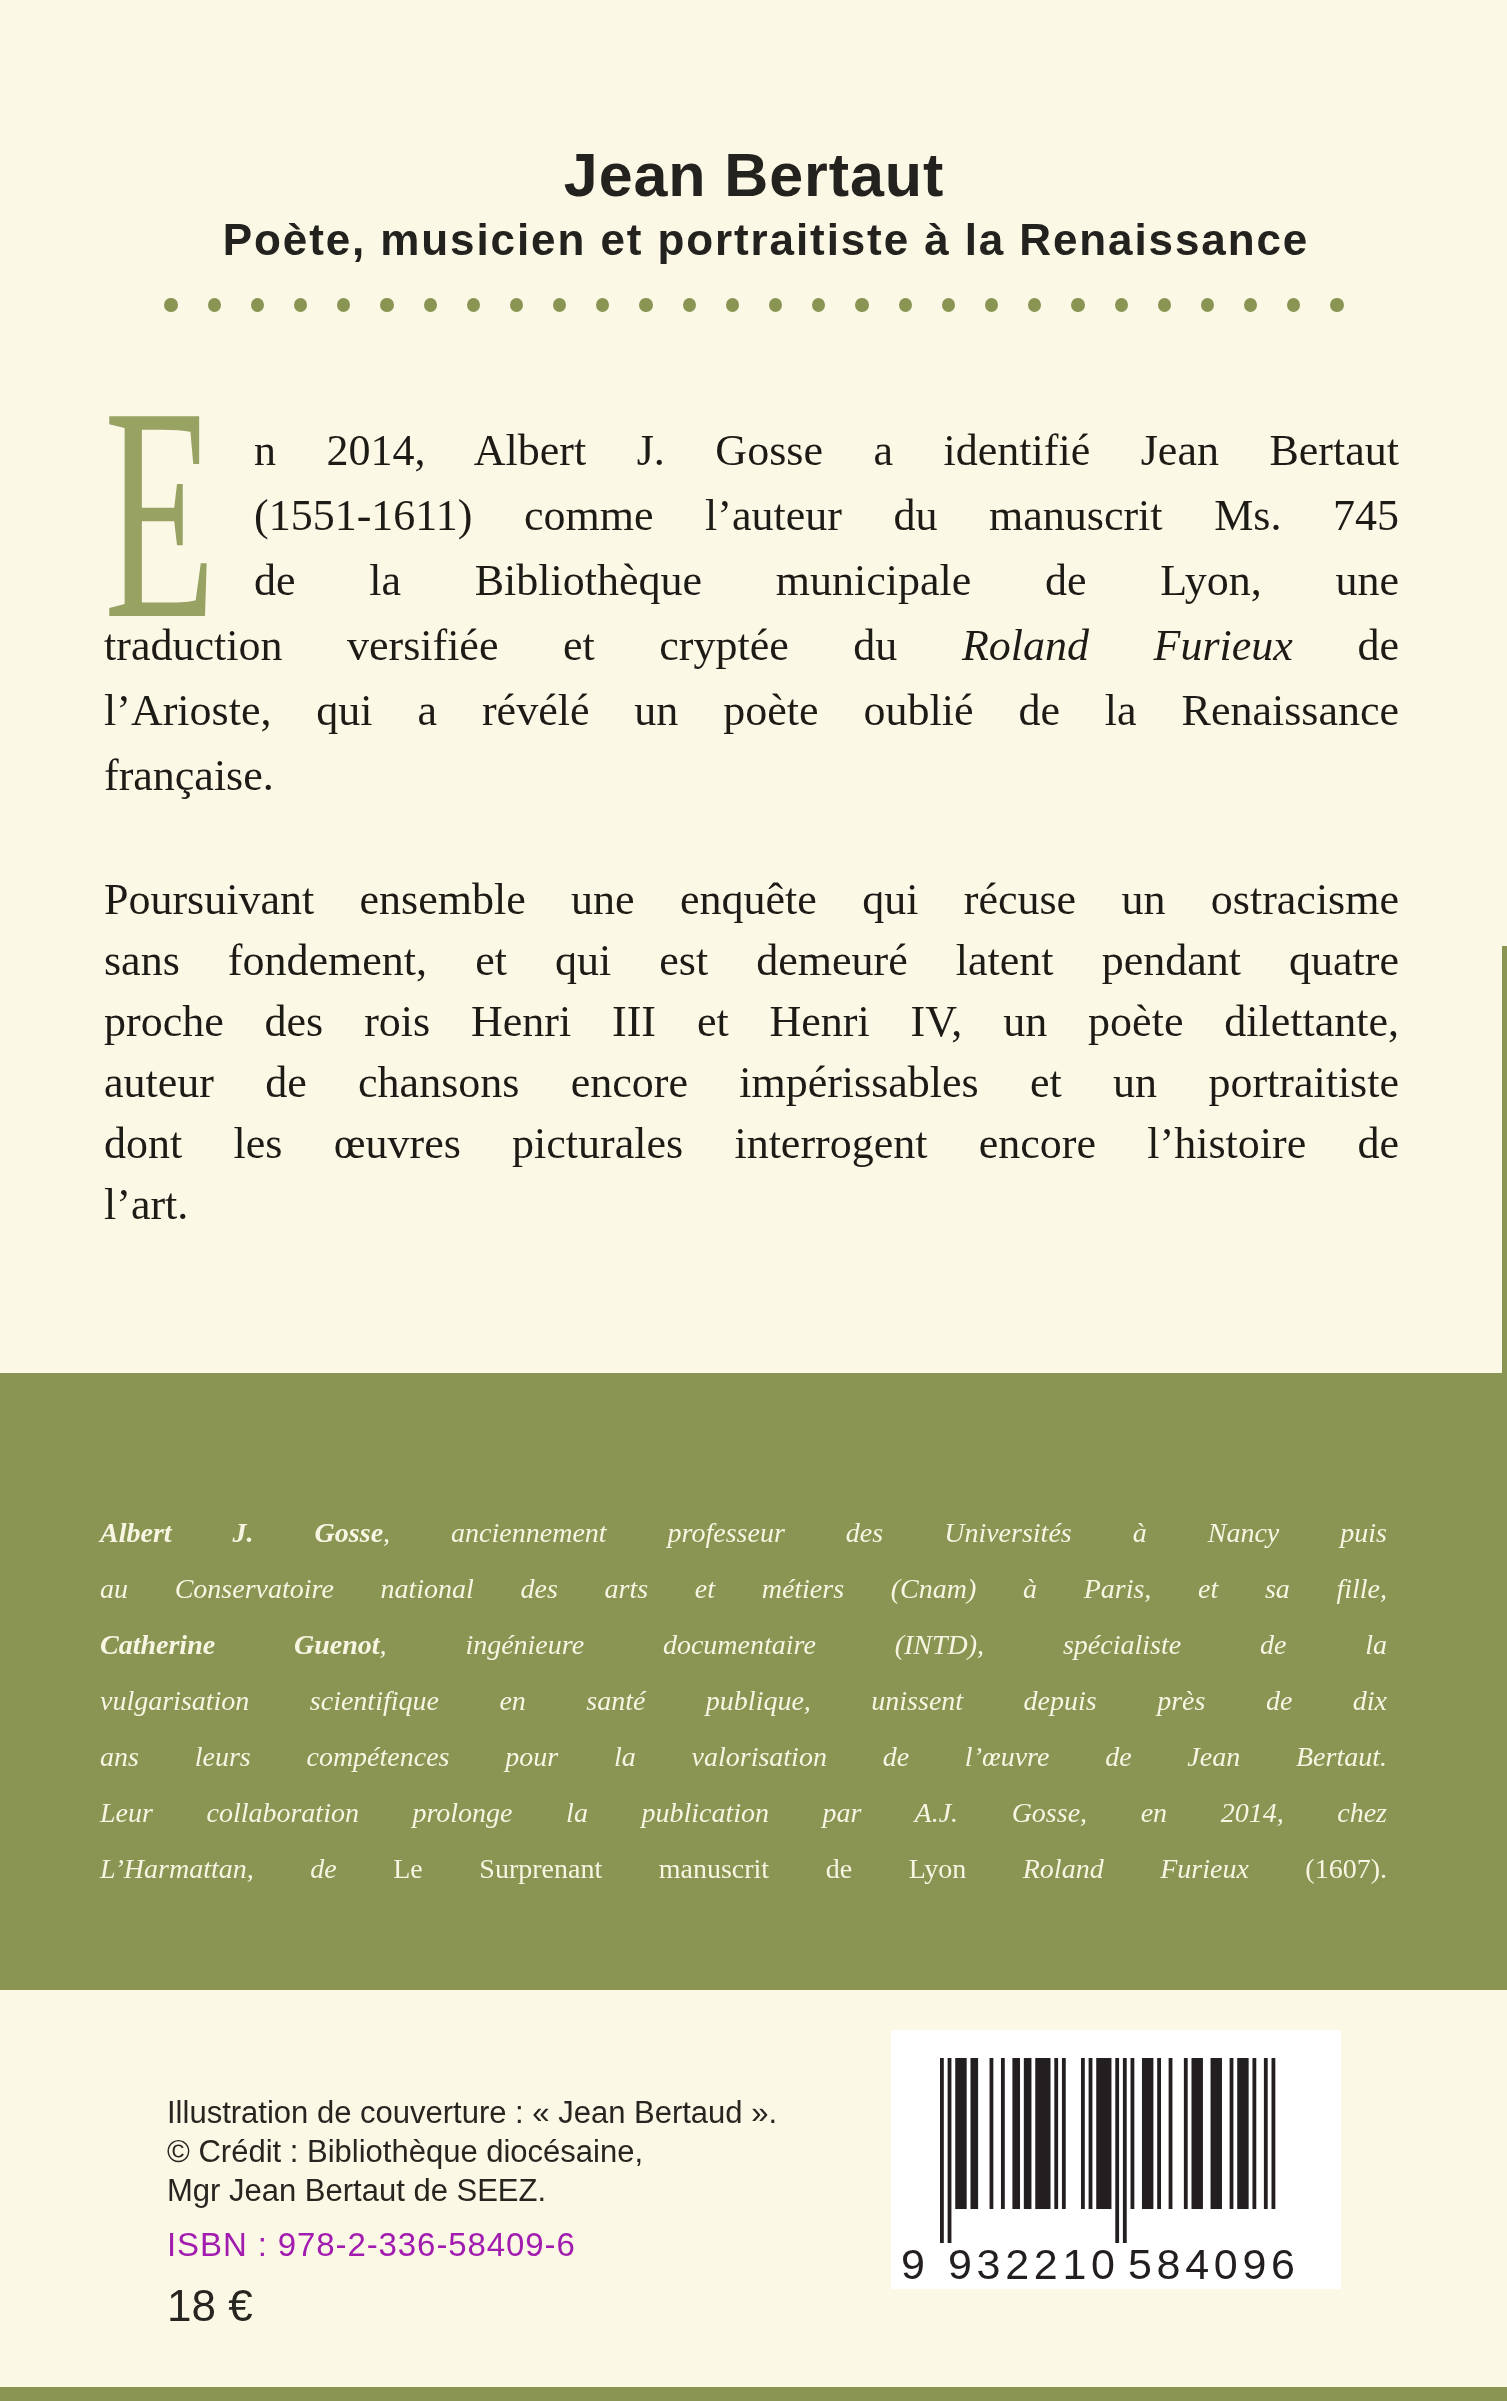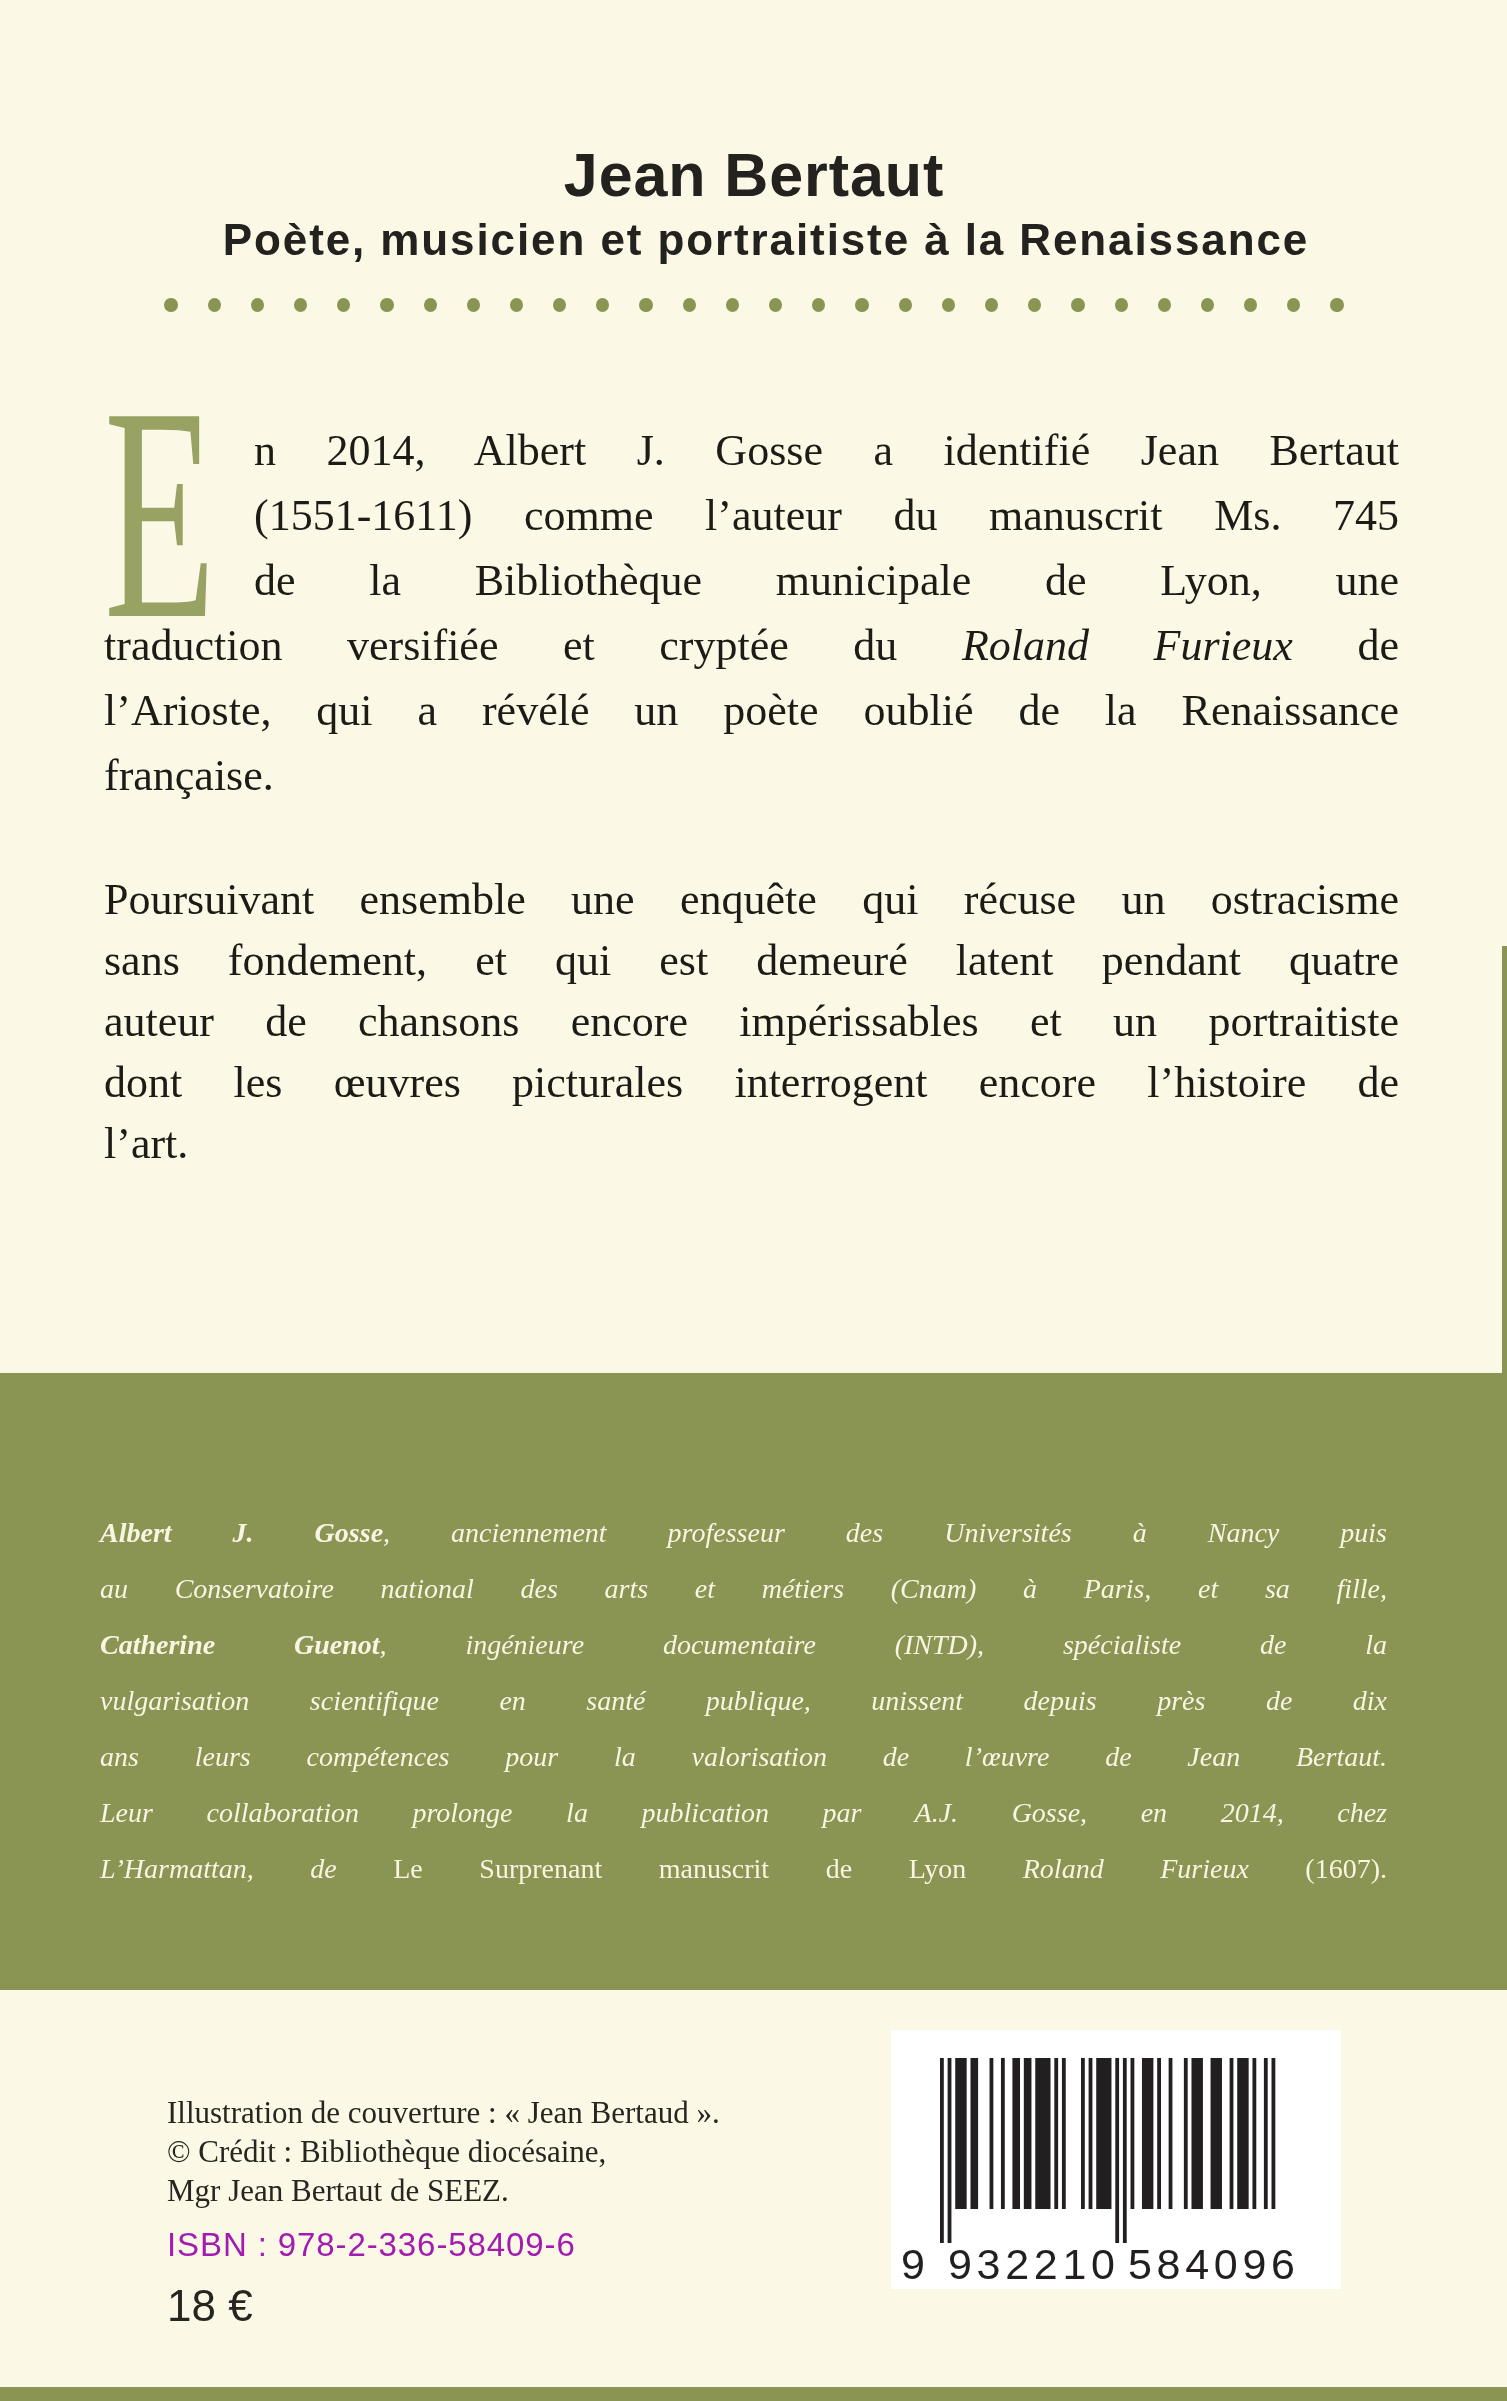--- a/index.html
+++ b/index.html
@@ -47,21 +47,21 @@
   .band{position:absolute; top:1373px; left:0; width:100%; height:617px; background:var(--olive);}
   .bandtext{
     position:absolute; top:132px; left:100px; width:1287px;
     font-size:28px; line-height:56px; font-style:italic; color:var(--bandtext);
   }
   .right-strip{position:absolute; top:946px; right:0; width:5.7px; height:427px; background:var(--olive);}
   .bottom-strip{position:absolute; top:2387px; left:0; width:100%; height:15px; background:var(--olive);}
   
   .credit{
     position:absolute; top:2093px; left:167px;
-    font-family:Liberation Serif, serif; font-size:31px; line-height:39px; color:#26251f;
+    font-family:Liberation Sans, sans-serif; font-size:31px; line-height:39px; color:#26251f;
   }
   .isbn{
     position:absolute; top:2226px; left:167px;
     font-family:"Liberation Sans",sans-serif; font-size:33px; letter-spacing:0.9px; color:#a21caf;
   }
   .price{
     position:absolute; top:2281px; left:167px;
     font-family:"Liberation Sans",sans-serif; font-size:44px; color:#26251f;
   }
   .barcode-box{position:absolute; top:2030px; left:891px; width:450px; height:259px; background:var(--bcbg);}
@@ -124,20 +124,21 @@
         <div class="ln"><span>traduction versifiée et cryptée du </span><span class="seg-i">Roland Furieux</span><span> de</span></div>
         <div class="ln"><span>l’Arioste, qui a révélé un poète oublié de la Renaissance</span></div>
         <div class="ln nofill"><span>française.</span></div>
       </div>
   </section>
 
   <section class="para para2">
     <div class="rich">
         <div class="ln"><span>Poursuivant ensemble une enquête qui récuse un ostracisme</span></div>
         <div class="ln"><span>sans fondement, et qui est demeuré latent pendant quatre</span></div>
+        <div class="ln"><span>proche des rois Henri III et Henri IV, un poète dilettante,</span></div>
         <div class="ln"><span>auteur de chansons encore impérissables et un portraitiste</span></div>
         <div class="ln"><span>dont les œuvres picturales interrogent encore l’histoire de</span></div>
         <div class="ln nofill"><span>l’art.</span></div>
       </div>
   </section>
 
   <section class="band">
     <div class="bandtext">
         <div class="ln"><span class="seg-b">Albert J. Gosse</span><span>, anciennement professeur des Universités à Nancy puis</span></div>
         <div class="ln"><span>au Conservatoire national des arts et métiers (Cnam) à Paris, et sa fille,</span></div>

